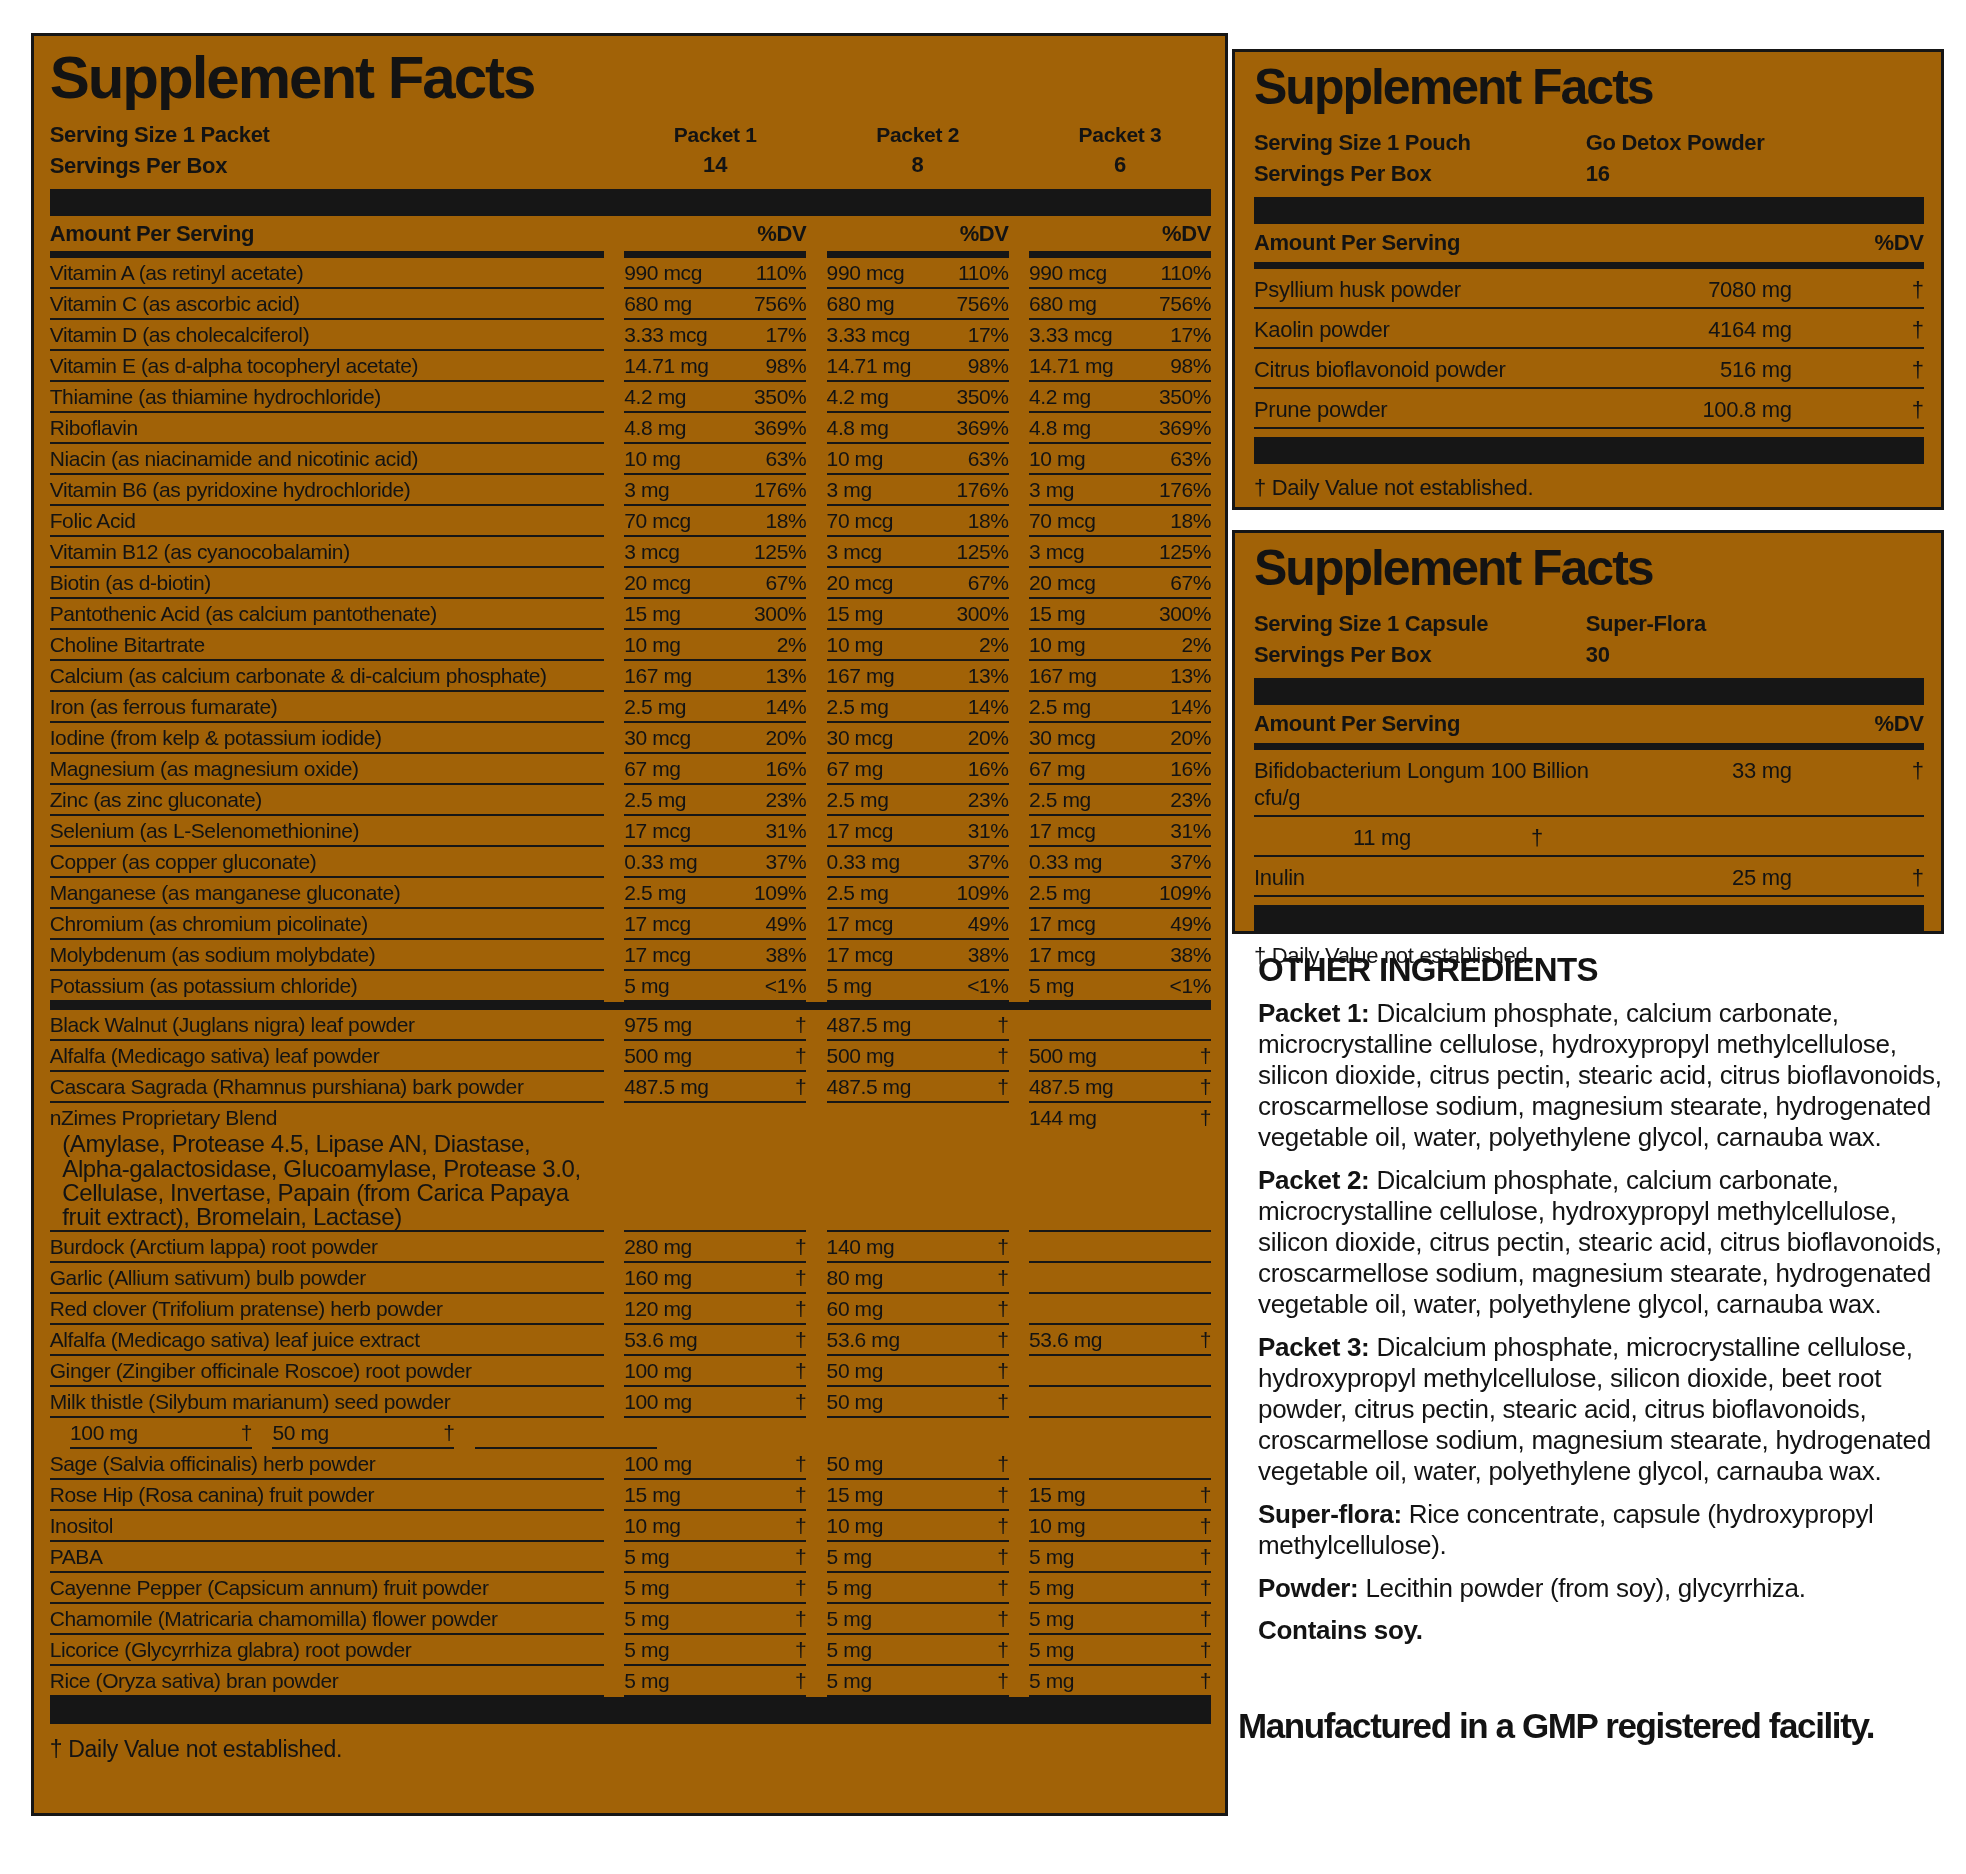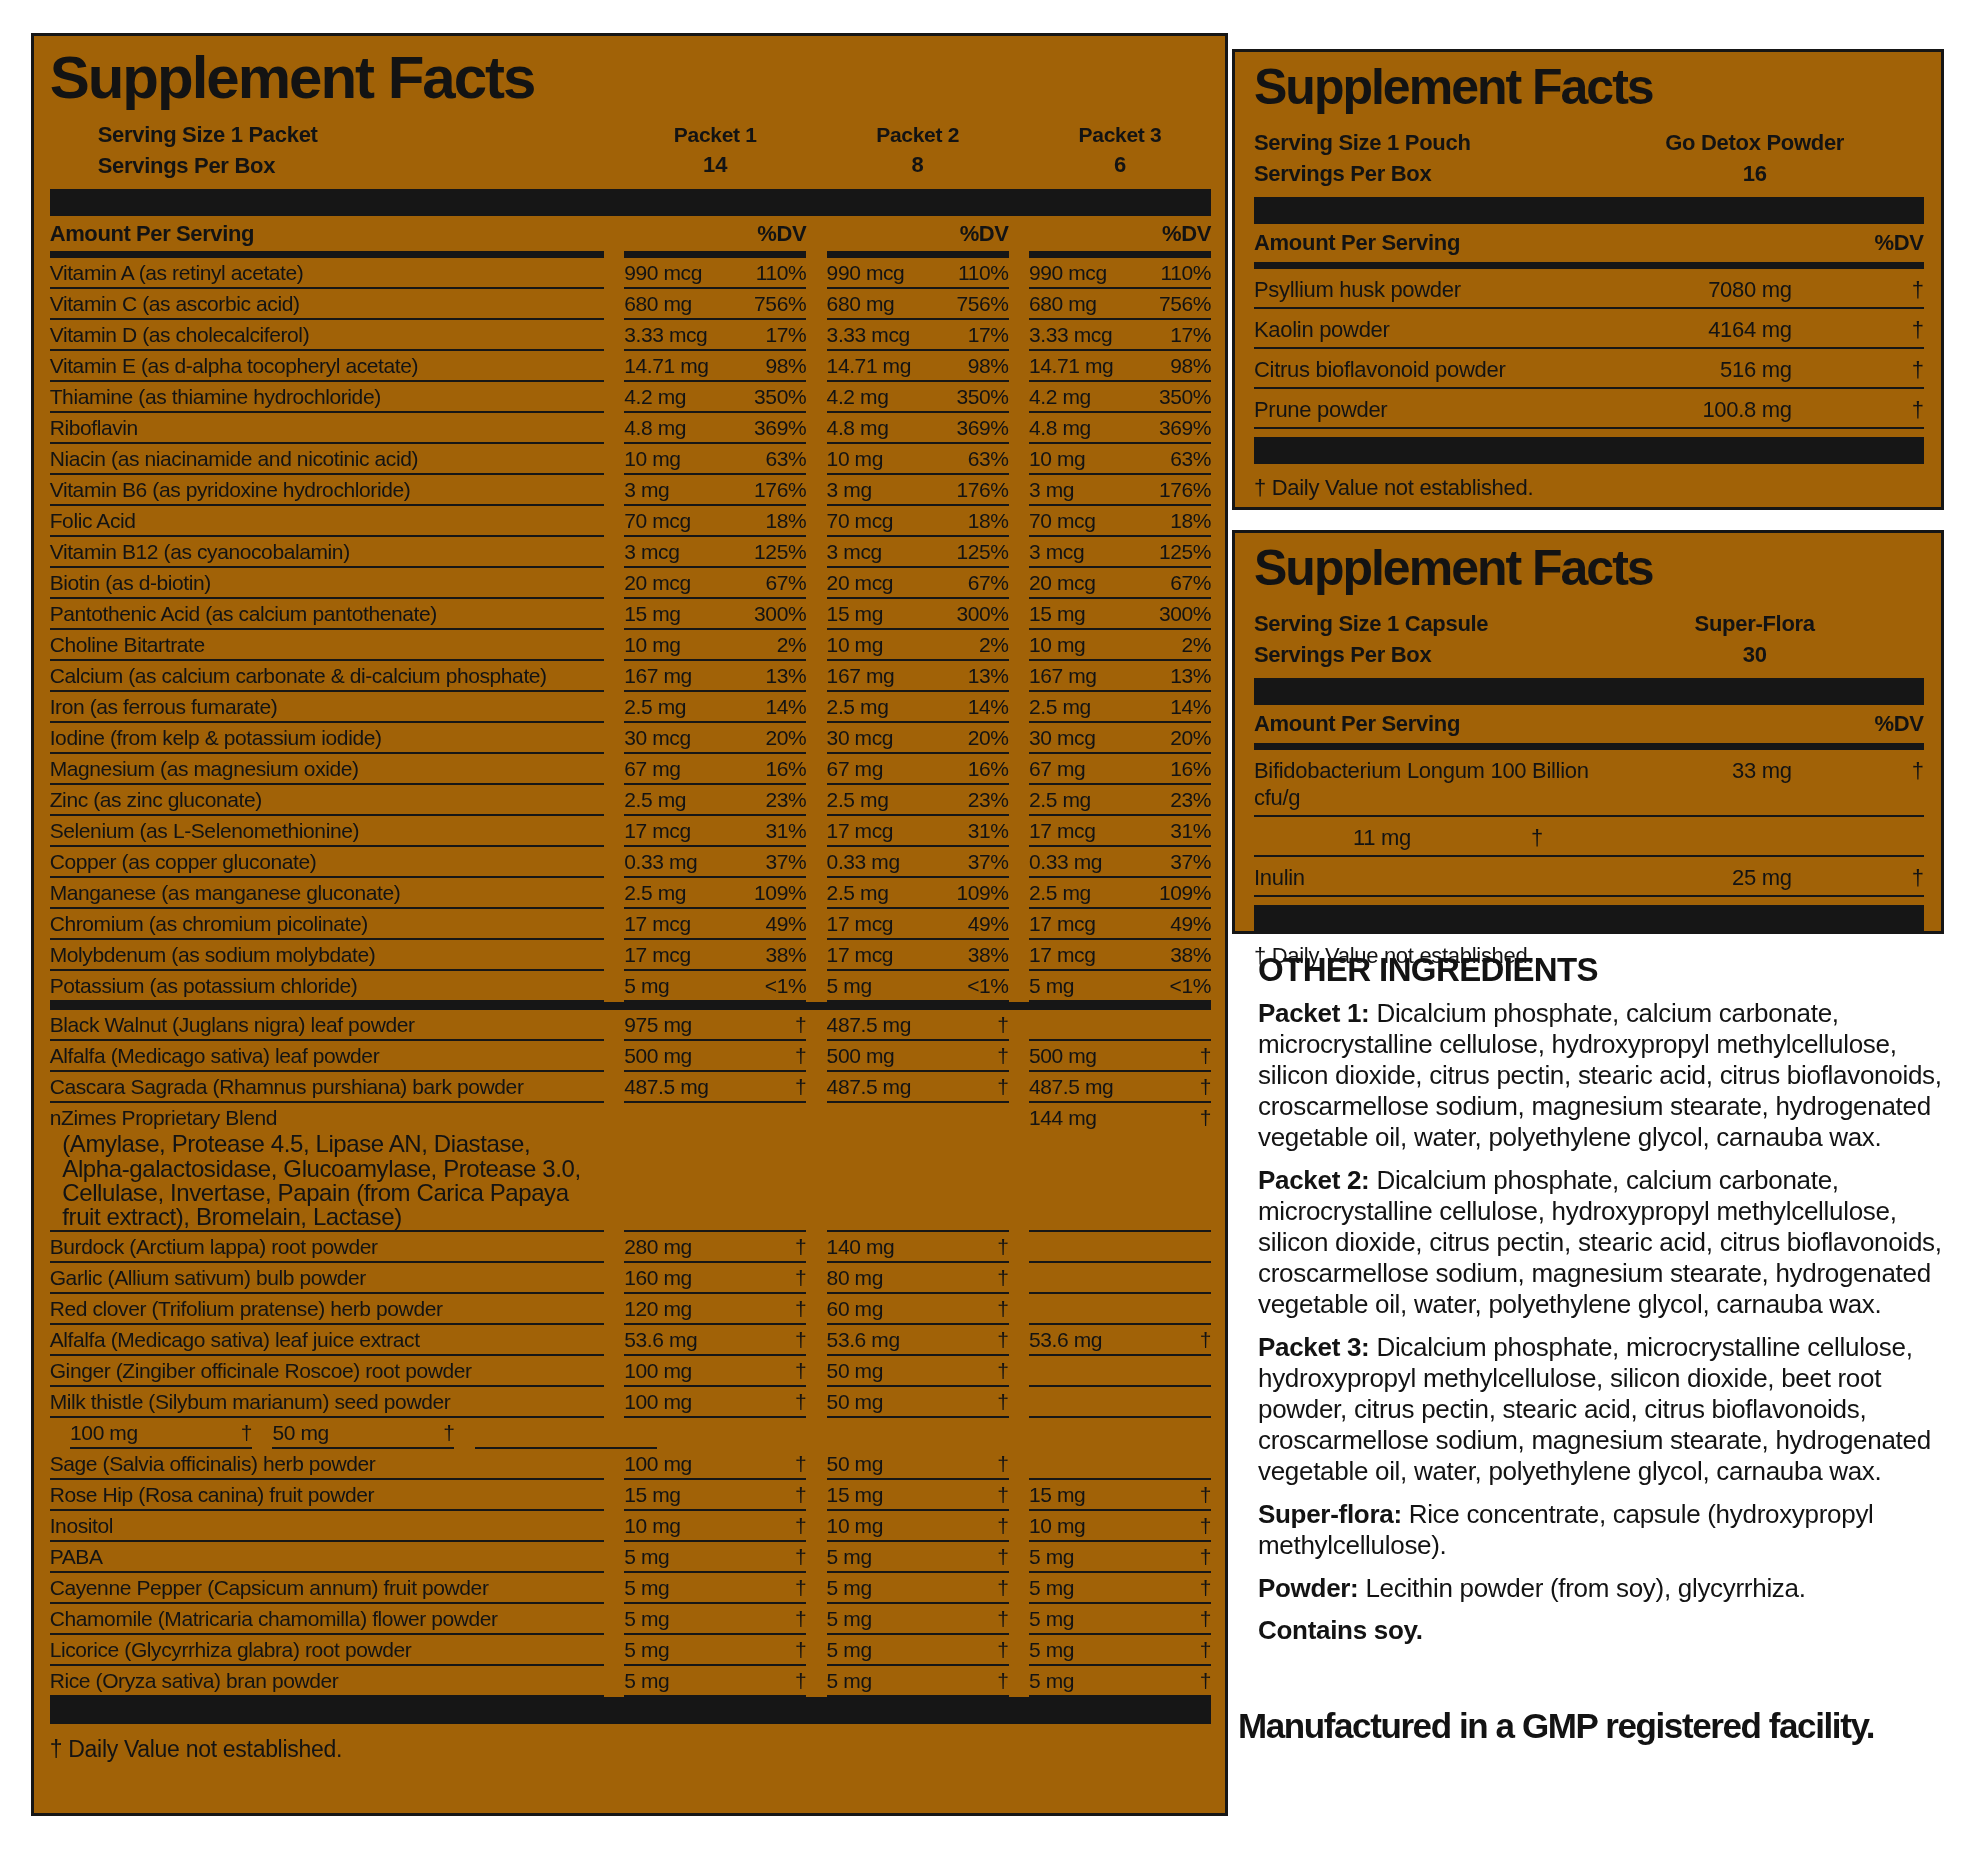--- a/index.html
+++ b/index.html
@@ -18,21 +18,21 @@
     box-sizing:border-box;
   }
   
   #left-panel{left:31px;top:33px;width:1197px;height:1783px;padding:7.9px 14px 0 15.7px;}
   .big-title{
     font-size:60px;font-weight:800;letter-spacing:-2px;line-height:1.04;
     margin:3.1px 0 9.4px 0;
   }
   #detox-panel .big-title,#flora-panel .big-title{font-size:50px;margin:4.7px 0 14px 0;}
   .hdr{display:flex;align-items:flex-start;}
-  .hdr-left{flex:1;margin-left:48px;}
+  .hdr-left{flex:1;}
   .serv-line{font-size:22px;font-weight:700;line-height:31px;letter-spacing:-0.3px;}
   .pk{width:182px;margin-left:20.4px;text-align:center;}
   .pk .pk-name{font-size:21px;font-weight:700;line-height:31px;letter-spacing:-0.3px;}
   .pk .pk-num{font-size:22px;font-weight:700;line-height:30px;}
   .blackbar{height:27px;background:#161616;margin-top:7.9px;}
   .trow{display:flex;align-items:stretch;}
   .cname{flex:1;border-bottom:2.4px solid #161616;font-size:21px;line-height:29px;letter-spacing:-0.4px;}
   .grp{
     width:182px;margin-left:20.4px;border-bottom:2.4px solid #161616;
     display:flex;justify-content:space-between;align-items:flex-start;
@@ -40,21 +40,21 @@
   }
   .trow.head .cname,.trow.head .grp{border-bottom:7.9px solid #161616;font-weight:700;line-height:35px;font-size:22px;}
   .sub{font-size:24px;line-height:24.4px;padding-left:12.6px;letter-spacing:-0.4px;}
   .divider{height:8.6px;background:#161616;}
   .footnote{font-size:23px;letter-spacing:-0.3px;padding:12.6px 0 0 0;}
   
   #detox-panel{left:1232px;top:49px;width:712px;height:461px;padding:4.7px 17.3px 0 19px;}
   #flora-panel{left:1232px;top:530px;width:712px;height:404px;padding:4.7px 17.3px 0 19px;}
   .rhdr{display:flex;align-items:flex-start;gap:28px;}
   .rhdr-left{flex:1;}
-  .rhdr-right{width:338px;text-align:center;}
+  .rhdr-right{width:338px;}
   .rhdr-right .serv-line{font-weight:700;}
   .rrow{display:flex;border-bottom:2.4px solid #161616;font-size:22px;line-height:27px;letter-spacing:-0.3px;padding:6.3px 0 4.7px 0;}
   .rrow.head{border-bottom:7px solid #161616;font-weight:700;padding:4.7px 0 6.3px 0;}
   .rname{flex:1;}
   .ramt{width:157px;text-align:right;}
   .rdag{width:132px;text-align:right;}
   .rdv{width:94px;text-align:right;}
   
   #other-ingredients{position:absolute;left:1258px;top:951px;width:711px;}
   #oi-heading{font-size:33px;font-weight:900;letter-spacing:-0.6px;margin:0 0 9.4px 0;}

